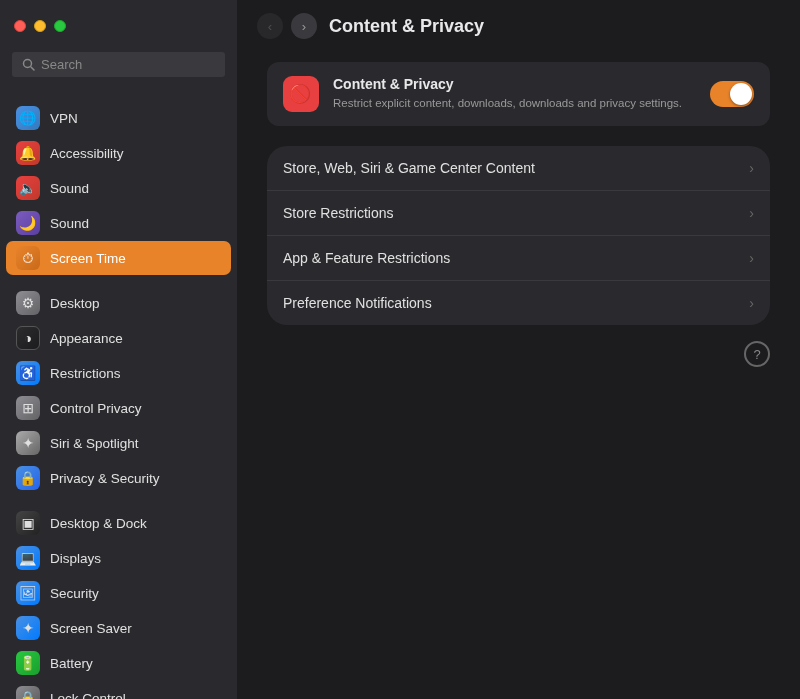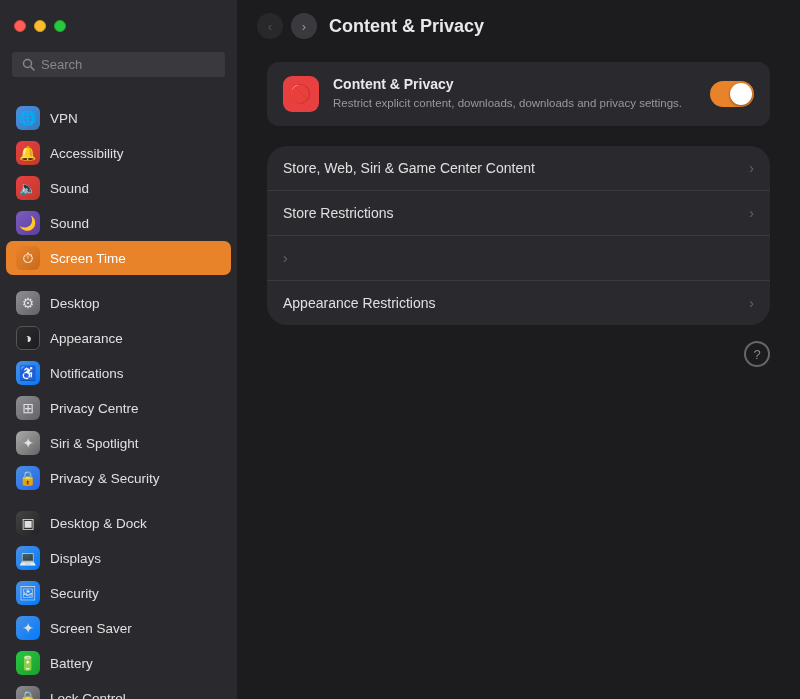--- a/index.html
+++ b/index.html
@@ -312,25 +312,25 @@
       <li class="sidebar-item">
         <span class="sidebar-icon icon-general">⚙</span>
         <span>Desktop</span>
       </li>
       <li class="sidebar-item">
         <span class="sidebar-icon icon-appearance">◑</span>
         <span>Appearance</span>
       </li>
       <li class="sidebar-item">
         <span class="sidebar-icon icon-accessibility">♿</span>
-        <span>Notifications</span>
+        <span>Restrictions</span>
       </li>
       <li class="sidebar-item">
         <span class="sidebar-icon icon-controlcentre">⊞</span>
-        <span>Privacy Centre</span>
+        <span>Control Privacy</span>
       </li>
       <li class="sidebar-item">
         <span class="sidebar-icon icon-siri">✦</span>
         <span>Siri &amp; Spotlight</span>
       </li>
       <li class="sidebar-item">
         <span class="sidebar-icon icon-privacy">🔒</span>
         <span>Privacy &amp; Security</span>
       </li>
       <li class="sidebar-section-gap"></li>
@@ -383,24 +383,25 @@
     <div class="section-list" id="section-list">
     <div class="section-row">
           <span>Store, Web, Siri &amp; Game Center Content</span>
           <span class="chevron">›</span>
         </div>
         <div class="section-row">
           <span>Store Restrictions</span>
           <span class="chevron">›</span>
         </div>
         <div class="section-row">
+          <span>App &amp; Feature Restrictions</span>
           <span class="chevron">›</span>
         </div>
         <div class="section-row">
-          <span>Appearance Restrictions</span>
+          <span>Preference Notifications</span>
           <span class="chevron">›</span>
         </div>
       </div>
 
     <div style="overflow: hidden;">
       <button class="help-btn">?</button>
     </div>
   </div>
 </div>
 

